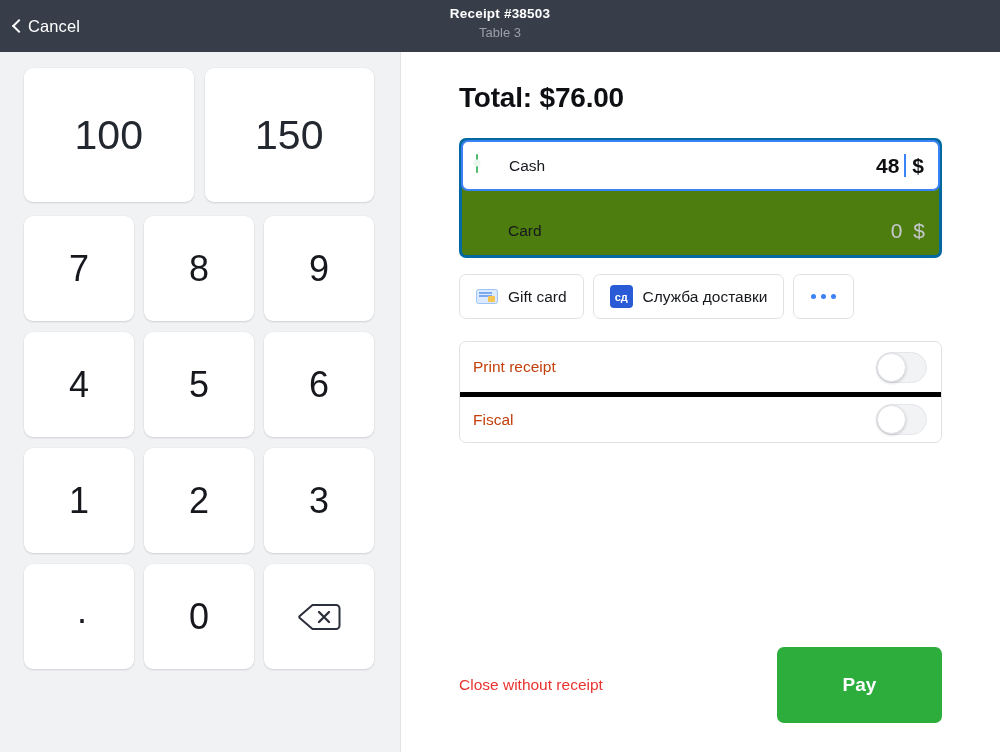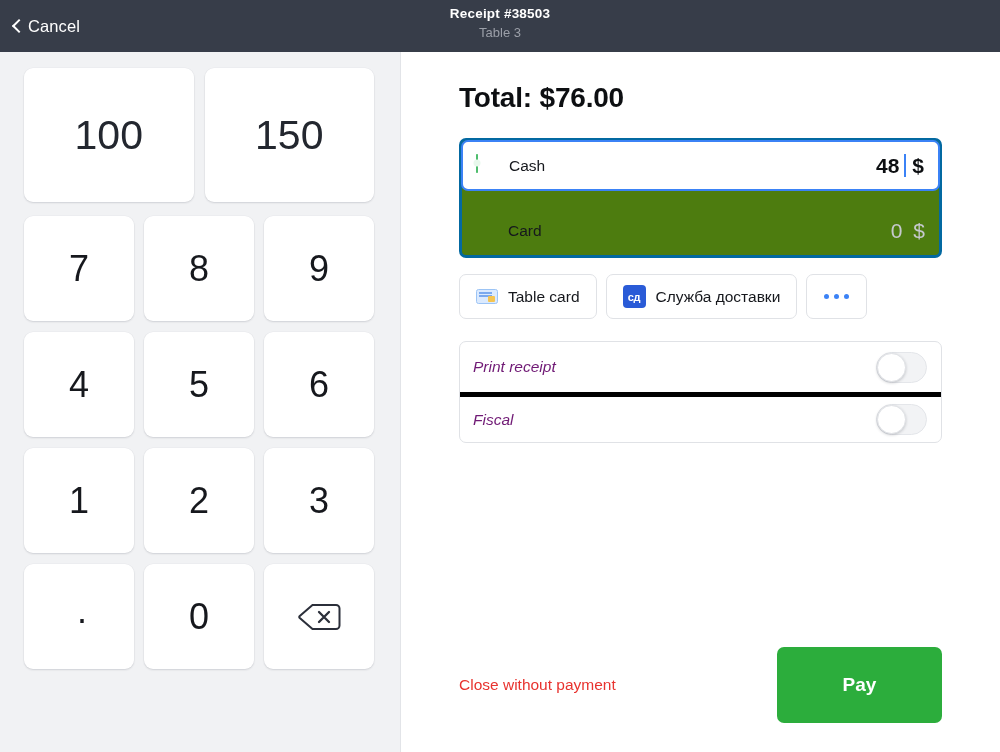--- a/index.html
+++ b/index.html
@@ -307,21 +307,21 @@
     border-radius: 7px;
   }
   .option-row {
     height: 50px;
     display: flex;
     align-items: center;
     padding: 0 14px 0 13px;
     cursor: pointer;
   }
   .option-row + .option-row { border-top: 5px solid #000000; }
-  .option-label { font-size: 15.5px; color: #701a75; font-style: italic; }
+  .option-label { font-size: 15.5px; color: #c2410c; }
   .switch {
     margin-left: auto;
     width: 51px; height: 31px;
     border-radius: 16px;
     background: #f2f3f5;
     border: 1px solid #e4e6ea;
     position: relative;
     cursor: pointer;
   }
   .switch .knob {
@@ -463,21 +463,21 @@
             <span>0</span>
             <span class="gap"></span>
             <span>$</span>
           </span>
         </div>
       </div>
 
       <div class="extra-row">
         <div class="extra-btn">
           <span class="icon-gift"></span>
-          <span class="extra-label">Table card</span>
+          <span class="extra-label">Gift card</span>
         </div>
         <div class="extra-btn">
           <span class="icon-sd">сд</span>
           <span class="extra-label">Служба доставки</span>
         </div>
         <div class="extra-btn more">
           <span class="dots">
               <i></i>
               <i></i>
               <i></i>
@@ -494,19 +494,19 @@
         </div>
         <div class="option-row">
           <span class="option-label">Fiscal</span>
           <span class="switch">
             <span class="knob"></span>
           </span>
         </div>
       </div>
 
       <div class="actions">
-        <span class="close-link">Close without payment</span>
+        <span class="close-link">Close without receipt</span>
         <button class="pay-btn">Pay</button>
       </div>
 
     </div>
   </div>
 </div>
 
 </body></html>

